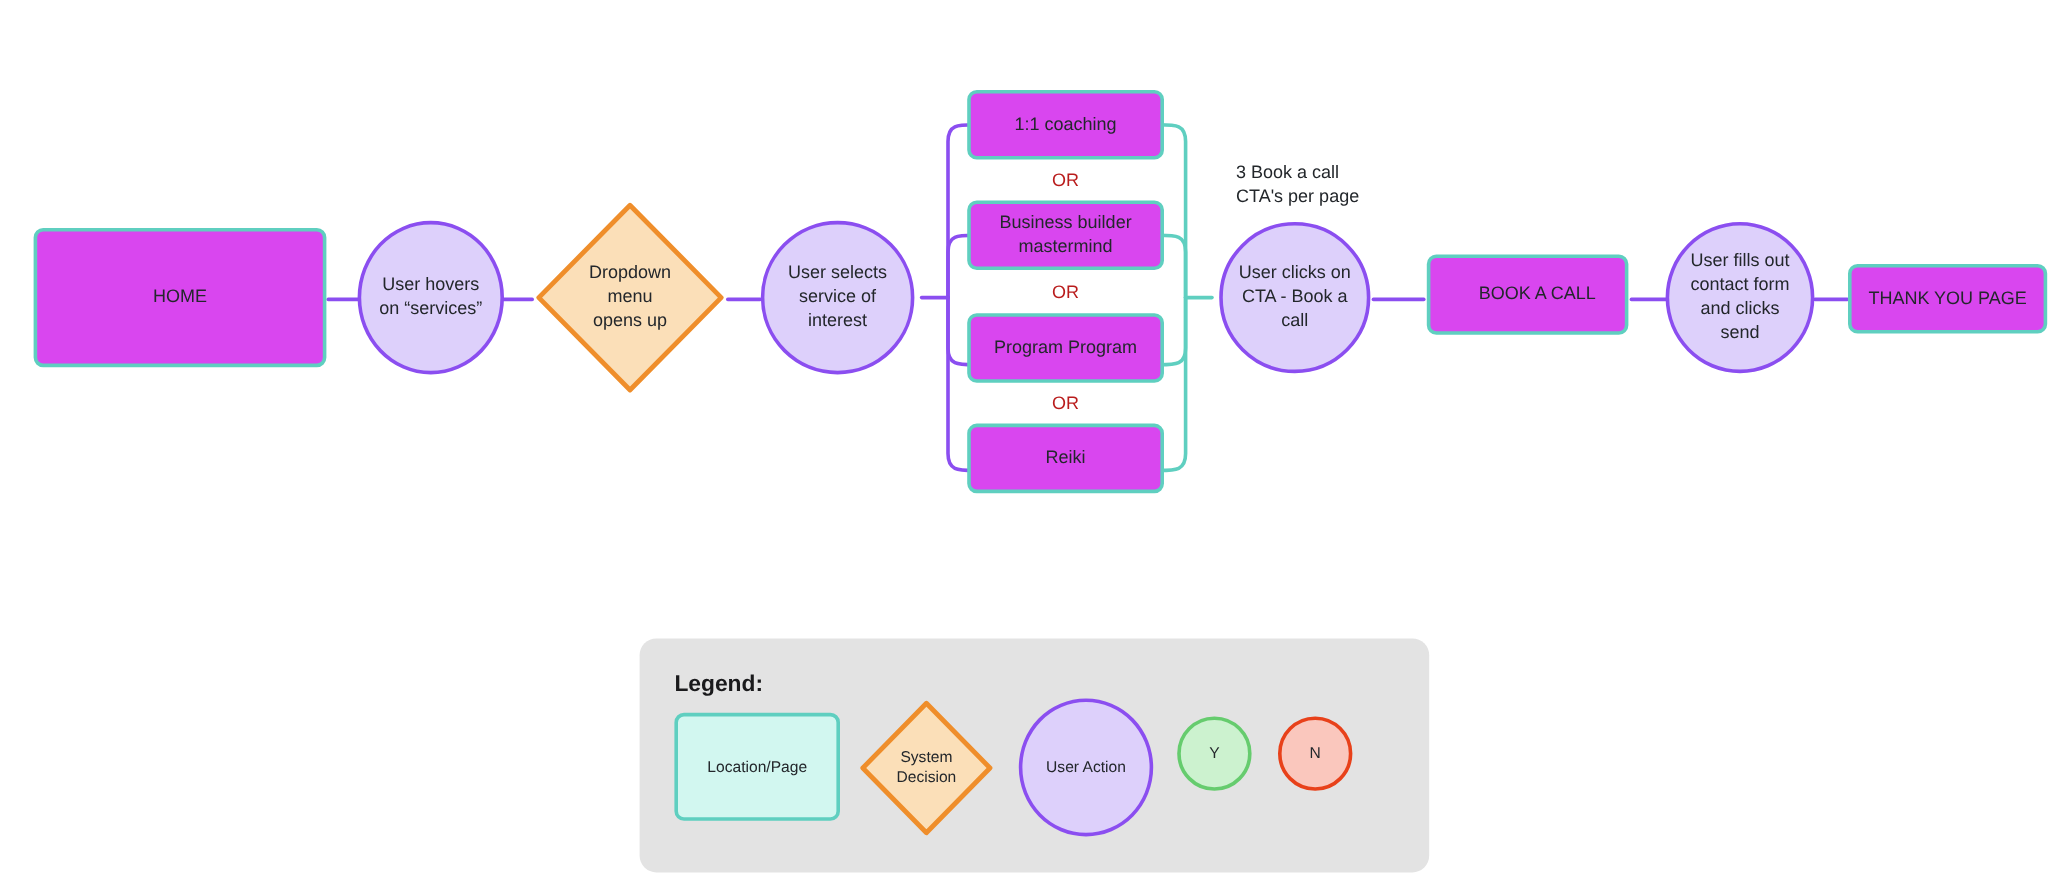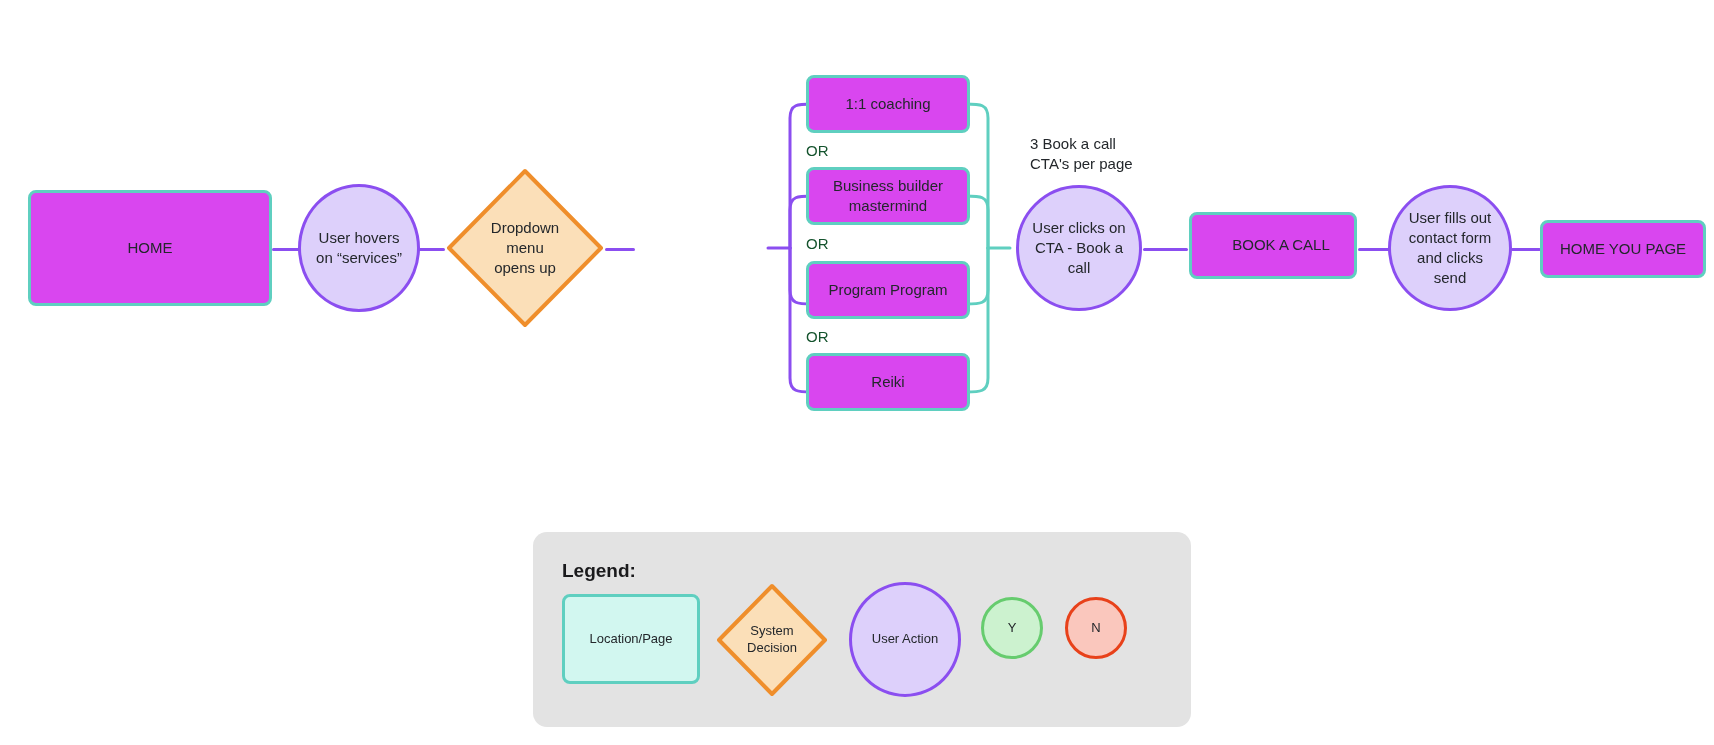--- a/index.html
+++ b/index.html
@@ -71,21 +71,22 @@
   .conn {
     position: absolute;
     background: #8b4ef0;
     height: 3px;
     border-radius: 2px;
   }
   
   .or-label {
     position: absolute;
     font-size: 15px;
-    color: #14532d;
+    color: #b91c1c;
+    text-align: center;
   }
   
   .annotation {
     position: absolute;
     font-size: 15px;
     line-height: 1.35;
     color: #23272b;
   }
   
   #branch-left, #branch-right {
@@ -192,20 +193,25 @@
 
   <div class="decision-wrap" style="left:444px; top:166px; width:162px; height:164px;">
     <svg class="diamond-svg" width="162" height="164" viewBox="0 0 162 164">
       <polygon points="81,5 157,82 81,159 5,82" fill="#fbdfb8" stroke="#ef8e2b" stroke-width="4" stroke-linejoin="round"></polygon>
     </svg>
     <div class="diamond-label" style="white-space:pre-line;">Dropdown
 menu
 opens up</div>
   </div>
 
+  <div class="node action-circle" style="left:634px; top:184px; width:128px; height:128px;">
+    <span style="white-space:pre-line;">User selects
+service of
+interest</span>
+  </div>
 
   <div class="node page-box" style="left:806px; top:75px; width:164px; height:58px;">
     <span style="white-space:pre-line;">1:1 coaching</span>
   </div>
 
   <div class="or-label" style="left:806px; top:142px; width:164px;">
     <span>OR</span>
   </div>
 
   <div class="node page-box" style="left:806px; top:167px; width:164px; height:58px;">
@@ -243,21 +249,21 @@
   </div>
 
   <div class="node action-circle" style="left:1388px; top:185px; width:124px; height:126px;">
     <span style="white-space:pre-line;">User fills out
 contact form
 and clicks
 send</span>
   </div>
 
   <div class="node page-box" style="left:1540px; top:220px; width:166px; height:58px;">
-    <span style="white-space:pre-line;">HOME YOU PAGE</span>
+    <span style="white-space:pre-line;">THANK YOU PAGE</span>
   </div>
 
   <div id="legend-panel">
     <div id="legend-title">Legend:</div>
 
     <div class="legend-item legend-box" style="left:29px; top:62px; width:138px; height:90px;">
       <span style="white-space:pre-line;">Location/Page</span>
     </div>
 
     <div class="legend-diamond-wrap" style="left:182px; top:50px; width:114px; height:116px;">

